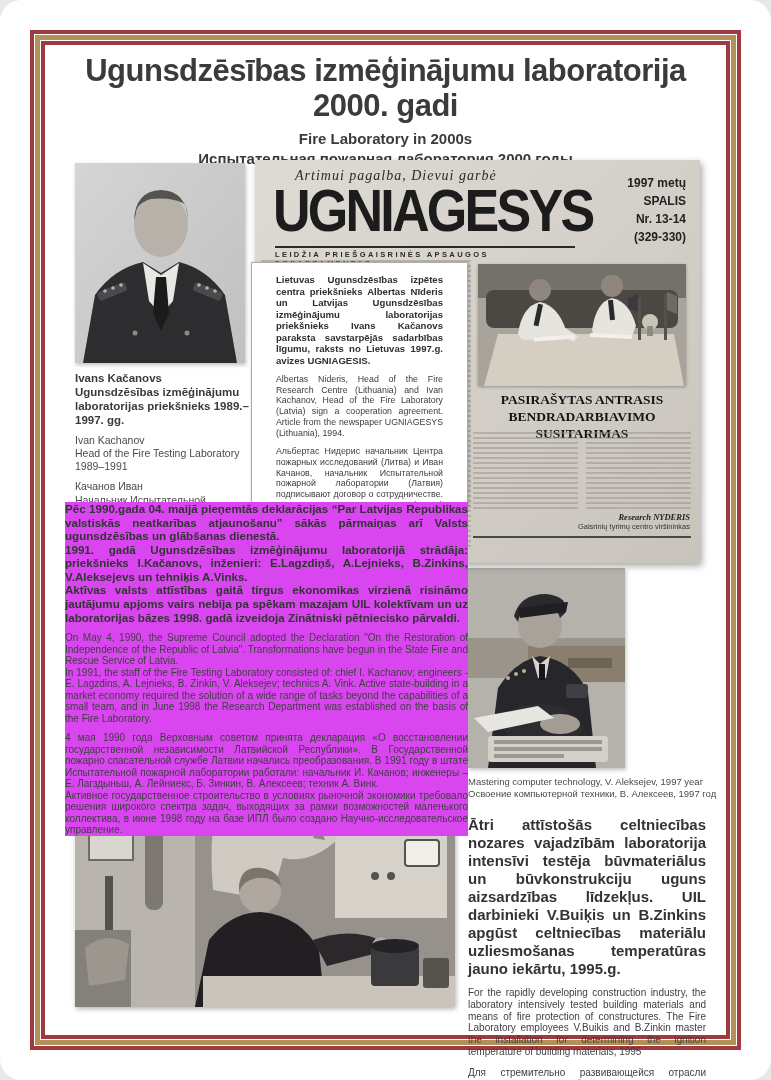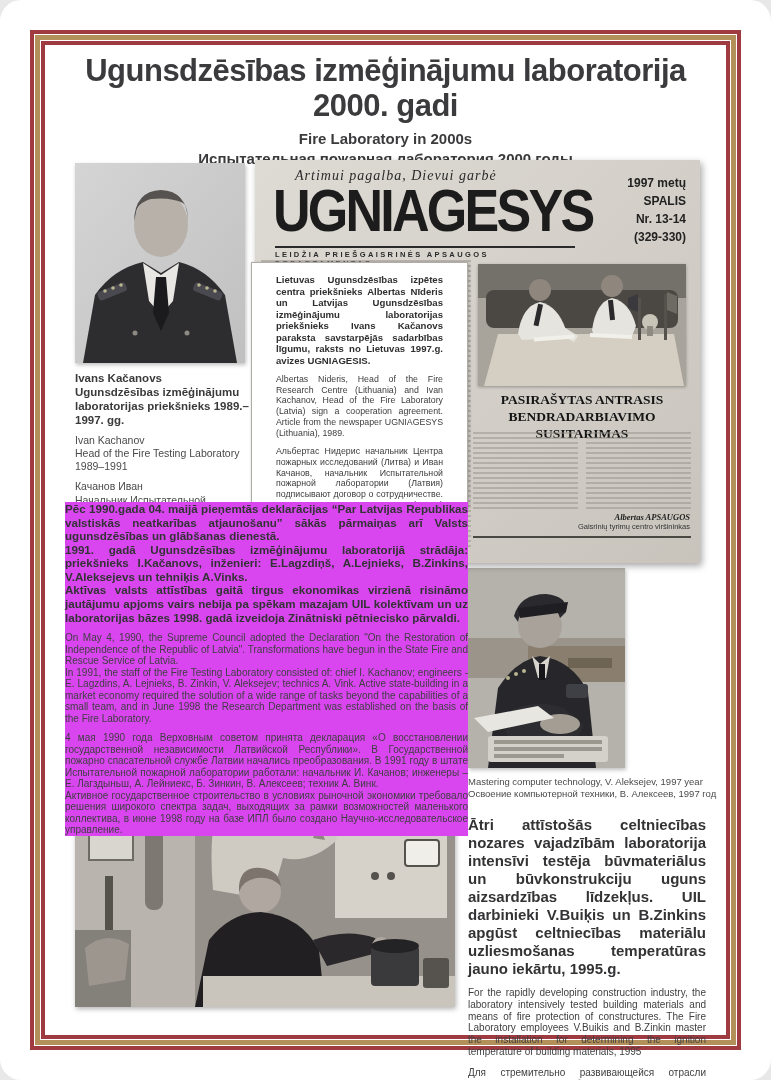--- a/index.html
+++ b/index.html
@@ -156,28 +156,28 @@
     </div>
 
     <div class="np-headline">PASIRAŠYTAS ANTRASIS BENDRADARBIAVIMO SUSITARIMAS</div>
 
     <div class="np-cols">
       <div class="fakelines"></div>
       <div class="fakelines"></div>
     </div>
 
     <div class="np-credit">
-      <div class="np-credit-name">Albertas APSAUGOS</div>
+      <div class="np-credit-name">Research NYDERIS</div>
       <div class="np-credit-role">Gaisrinių tyrimų centro viršininkas</div>
     </div>
     <div class="np-rule"></div>
 
     <div class="agreement-box">
       <div class="agr-lv">Lietuvas Ugunsdzēsības izpētes centra priekšnieks Albertas Nīderis un Latvijas Ugunsdzēsības izmēģinājumu laboratorijas priekšnieks Ivans Kačanovs paraksta savstarpējās sadarbības līgumu, raksts no Lietuvas 1997.g. avizes UGNIAGESIS.</div>
-      <div class="agr-reg">Albertas Nideris, Head of the Fire Research Centre (Lithuania) and Ivan Kachanov, Head of the Fire Laboratory (Latvia) sign a cooperation agreement. Article from the newspaper UGNIAGESYS (Lithuania), 1989.</div>
+      <div class="agr-reg">Albertas Nideris, Head of the Fire Research Centre (Lithuania) and Ivan Kachanov, Head of the Fire Laboratory (Latvia) sign a cooperation agreement. Article from the newspaper UGNIAGESYS (Lithuania), 1994.</div>
       <div class="agr-reg">Альбертас Нидерис начальник Центра пожарных исследований (Литва) и Иван Качанов, начальник Испытательной пожарной лаборатории (Латвия) подписывают договор о сотрудничестве. Статья из газеты UGNIAGESYS (Литва) за 1997 год.</div>
     </div>
   </div>
 
   <div class="history">
     <div class="hist-lv">Pēc 1990.gada 04. maijā pieņemtās deklarācijas “Par Latvijas Republikas valstiskās neatkarības atjaunošanu” sākās pārmaiņas arī Valsts ugunsdzēsības un glābšanas dienestā.
 1991. gadā Ugunsdzēsības izmēģinājumu laboratorijā strādāja: priekšnieks I.Kačanovs, inženieri: E.Lagzdiņš, A.Lejnieks, B.Zinkins, V.Aleksejevs un tehniķis A.Vinks.
 Aktīvas valsts attīstības gaitā tirgus ekonomikas virzienā risināmo jautājumu apjoms vairs nebija pa spēkam mazajam UIL kolektīvam un uz laboratorijas bāzes 1998. gadā izveidoja Zinātniski pētniecisko pārvaldi.</div>
     <div class="hist-reg">On May 4, 1990, the Supreme Council adopted the Declaration "On the Restoration of Independence of the Republic of Latvia". Transformations have begun in the State Fire and Rescue Service of Latvia.
 In 1991, the staff of the Fire Testing Laboratory consisted of: chief I. Kachanov; engineers - E. Lagzdins, A. Lejnieks, B. Zinkin, V. Aleksejev; technics A. Vink. Active state-building in a market economy required the solution of a wide range of tasks beyond the capabilities of a small team, and in June 1998 the Research Department was established on the basis of the Fire Laboratory.</div>

